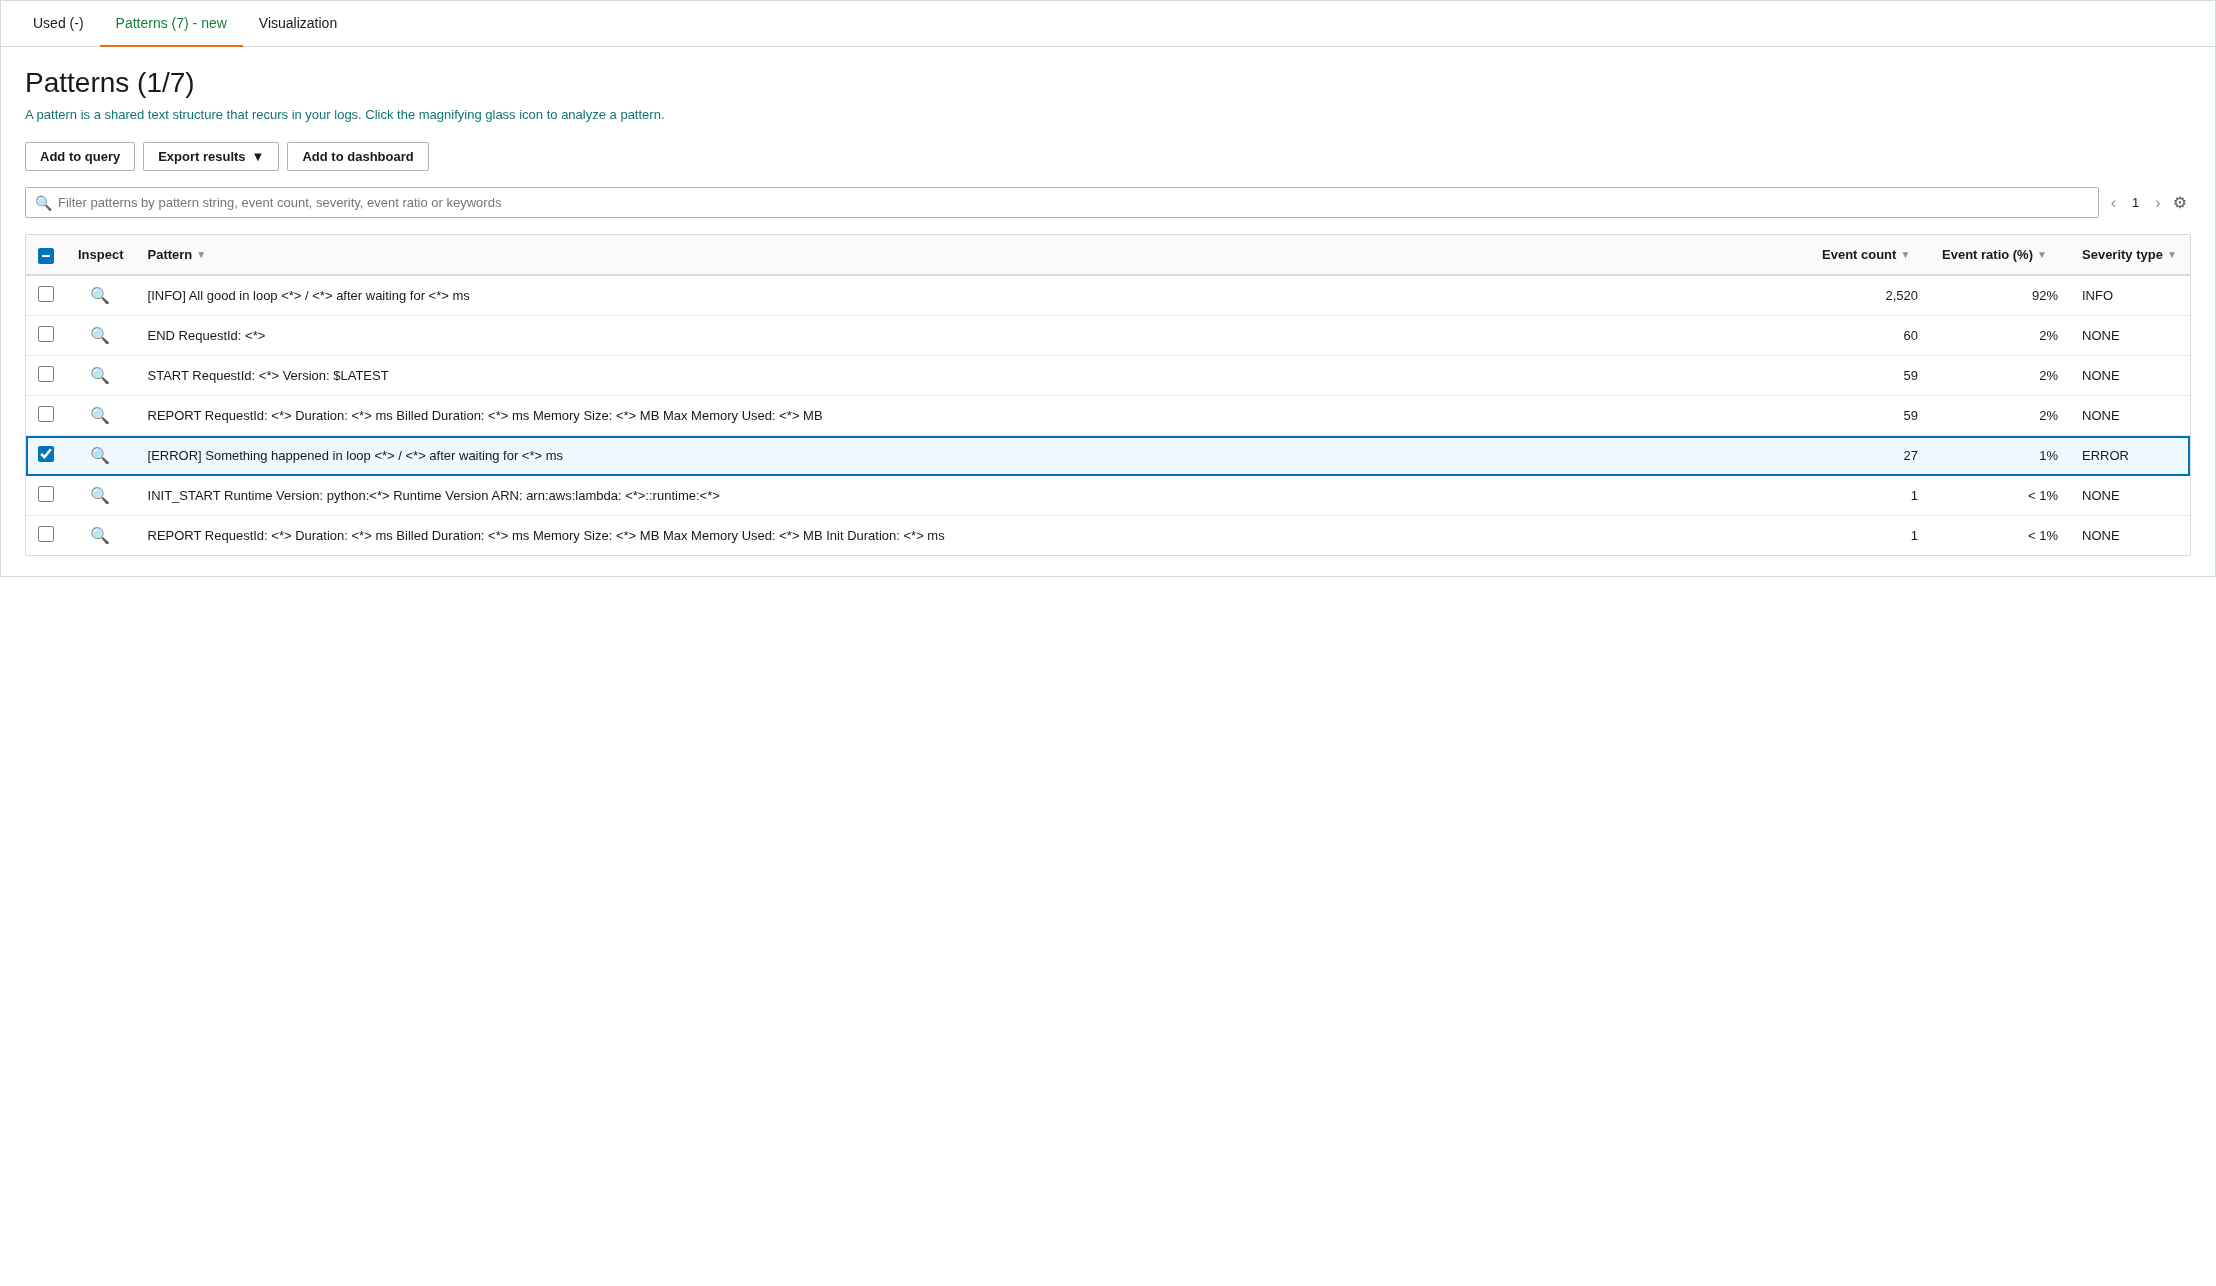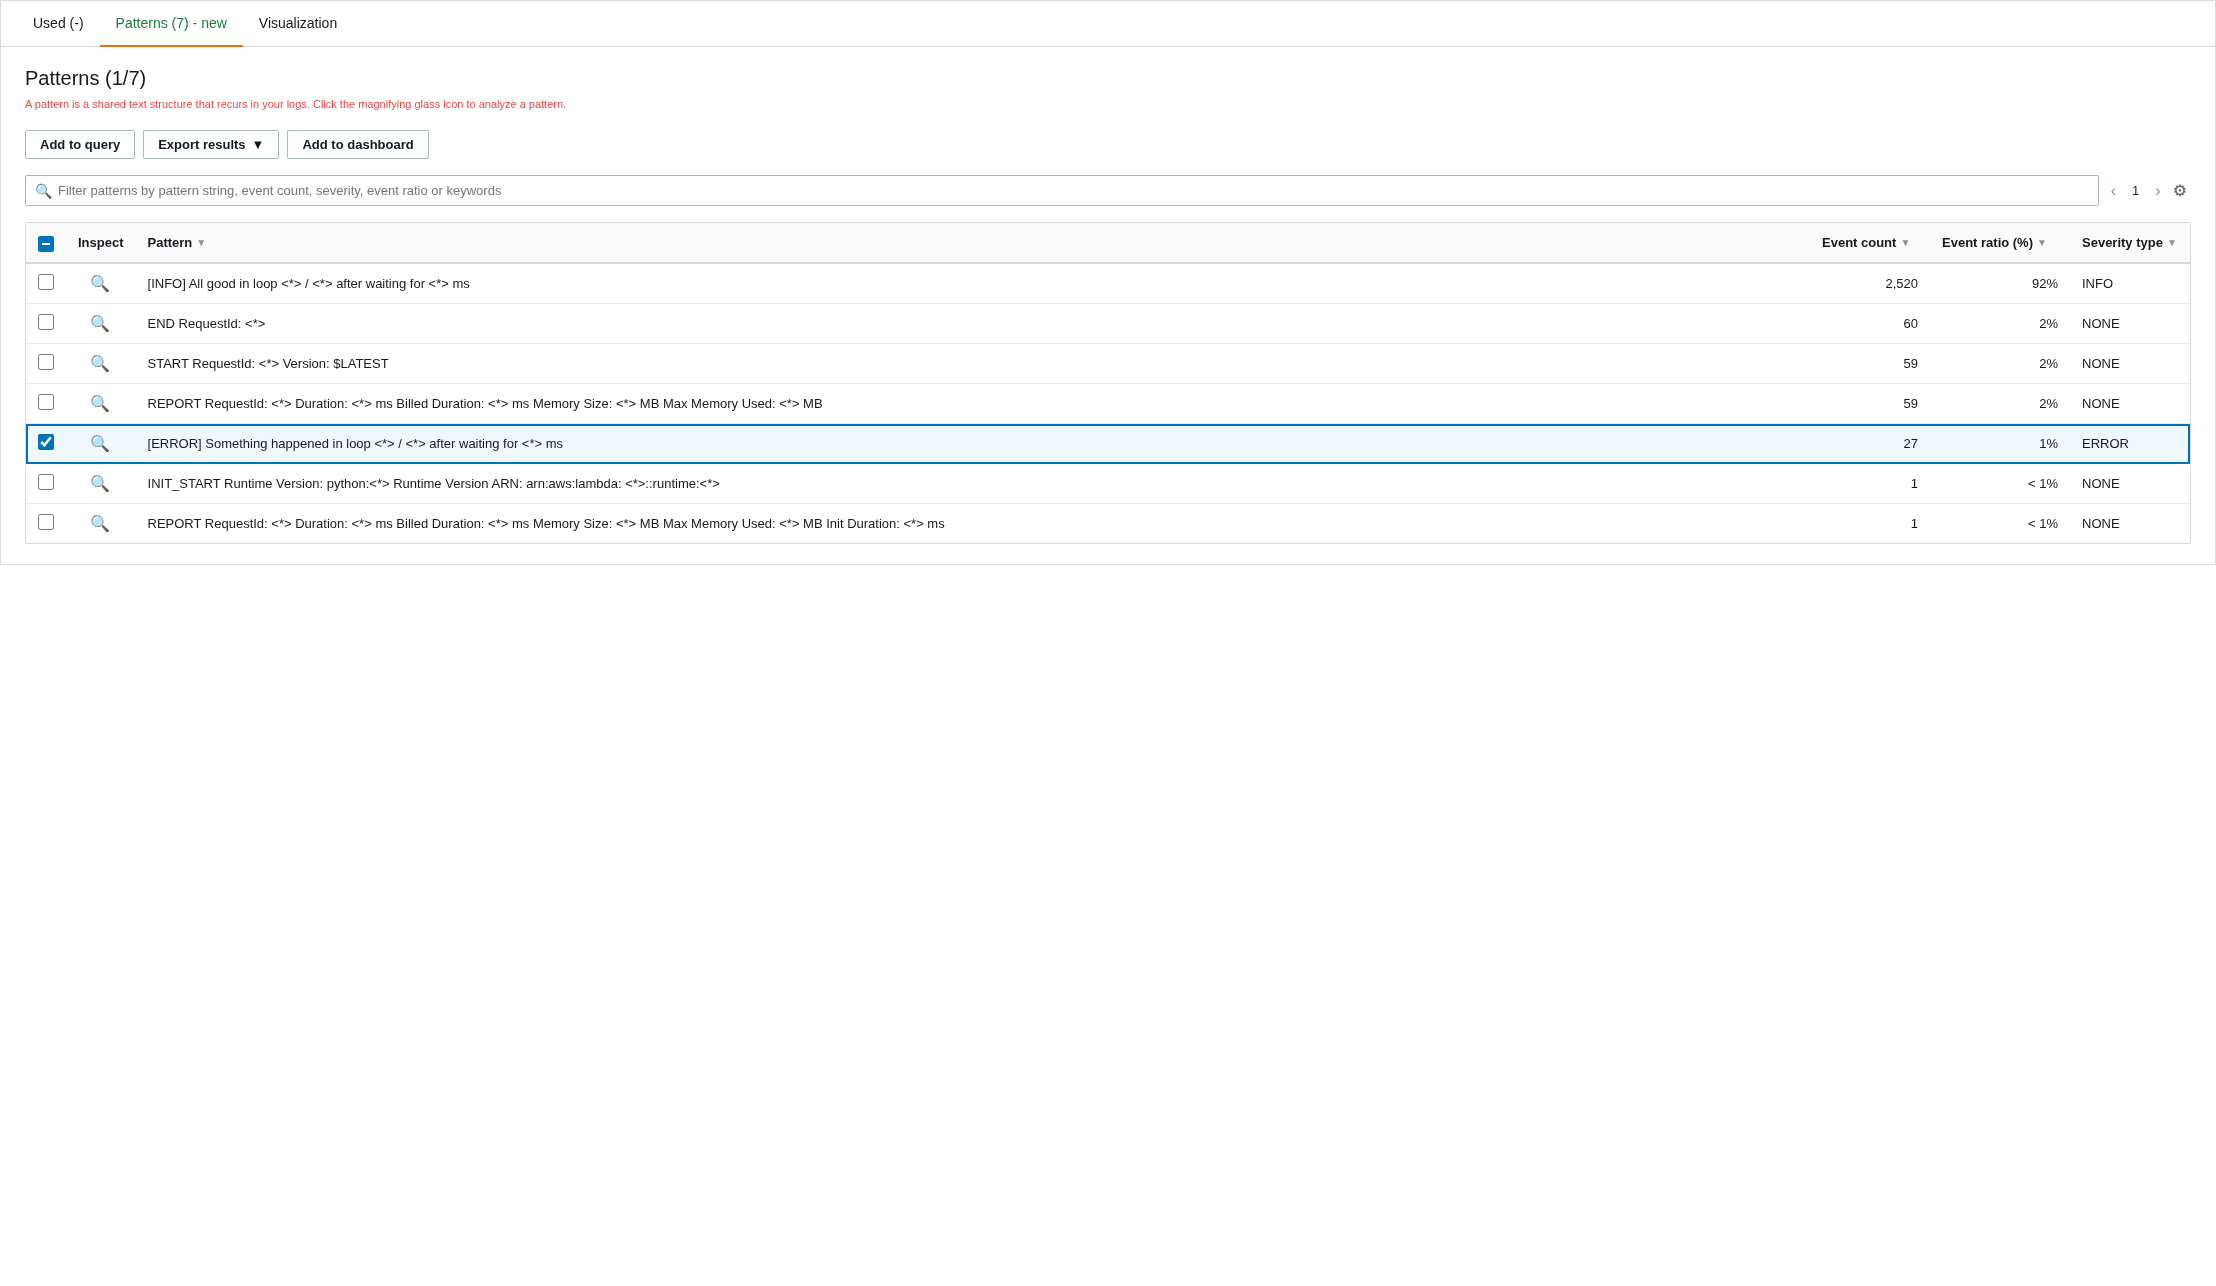--- a/index.html
+++ b/index.html
@@ -35,31 +35,31 @@
       color: #15803d;
       border-bottom: 2px solid #ec7211;
       font-weight: 500;
     }
 
     
     .content {
       padding: 20px 24px;
     }
     .page-title {
-      font-size: 20px;
+      font-size: 28px;
       font-weight: 700;
       margin-bottom: 8px;
     }
     .page-title span {
       font-weight: 400;
     }
     .description {
-      color: #ef4444;
+      color: #0f766e;
       margin-bottom: 20px;
-      font-size: 11px;
+      font-size: 13px;
     }
 
     
     .toolbar {
       display: flex;
       gap: 8px;
       margin-bottom: 16px;
       align-items: center;
     }
     .btn {

